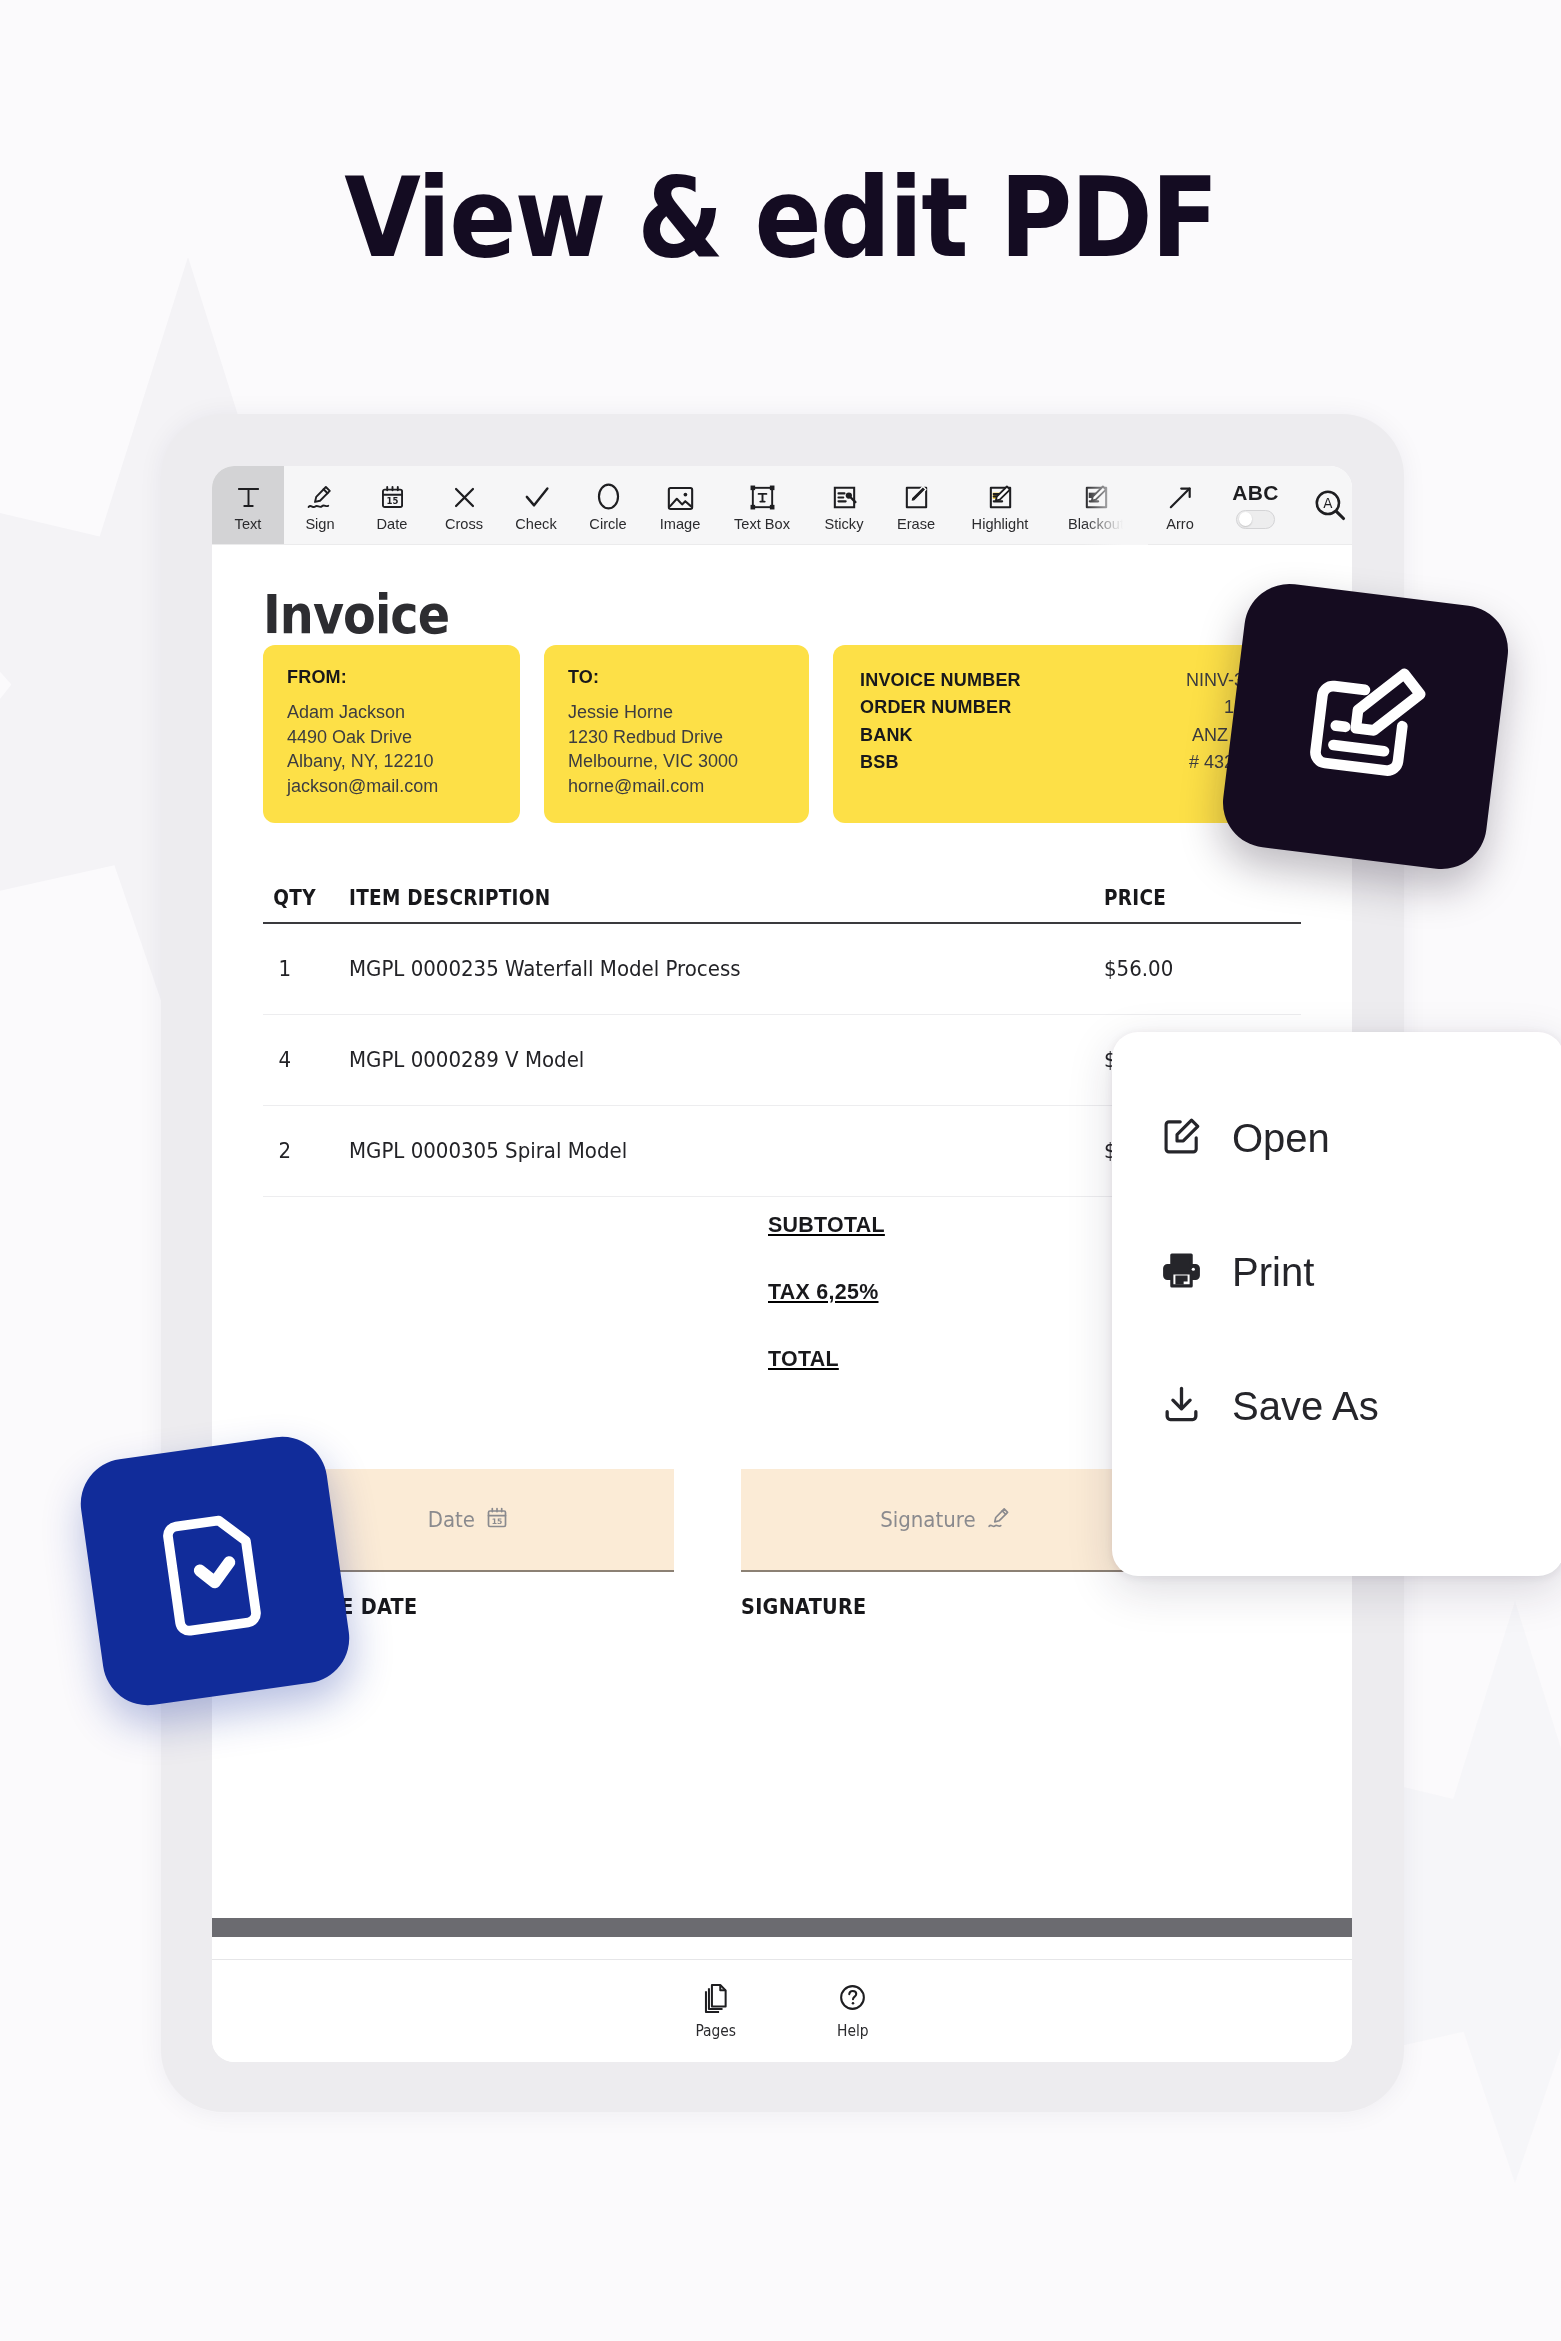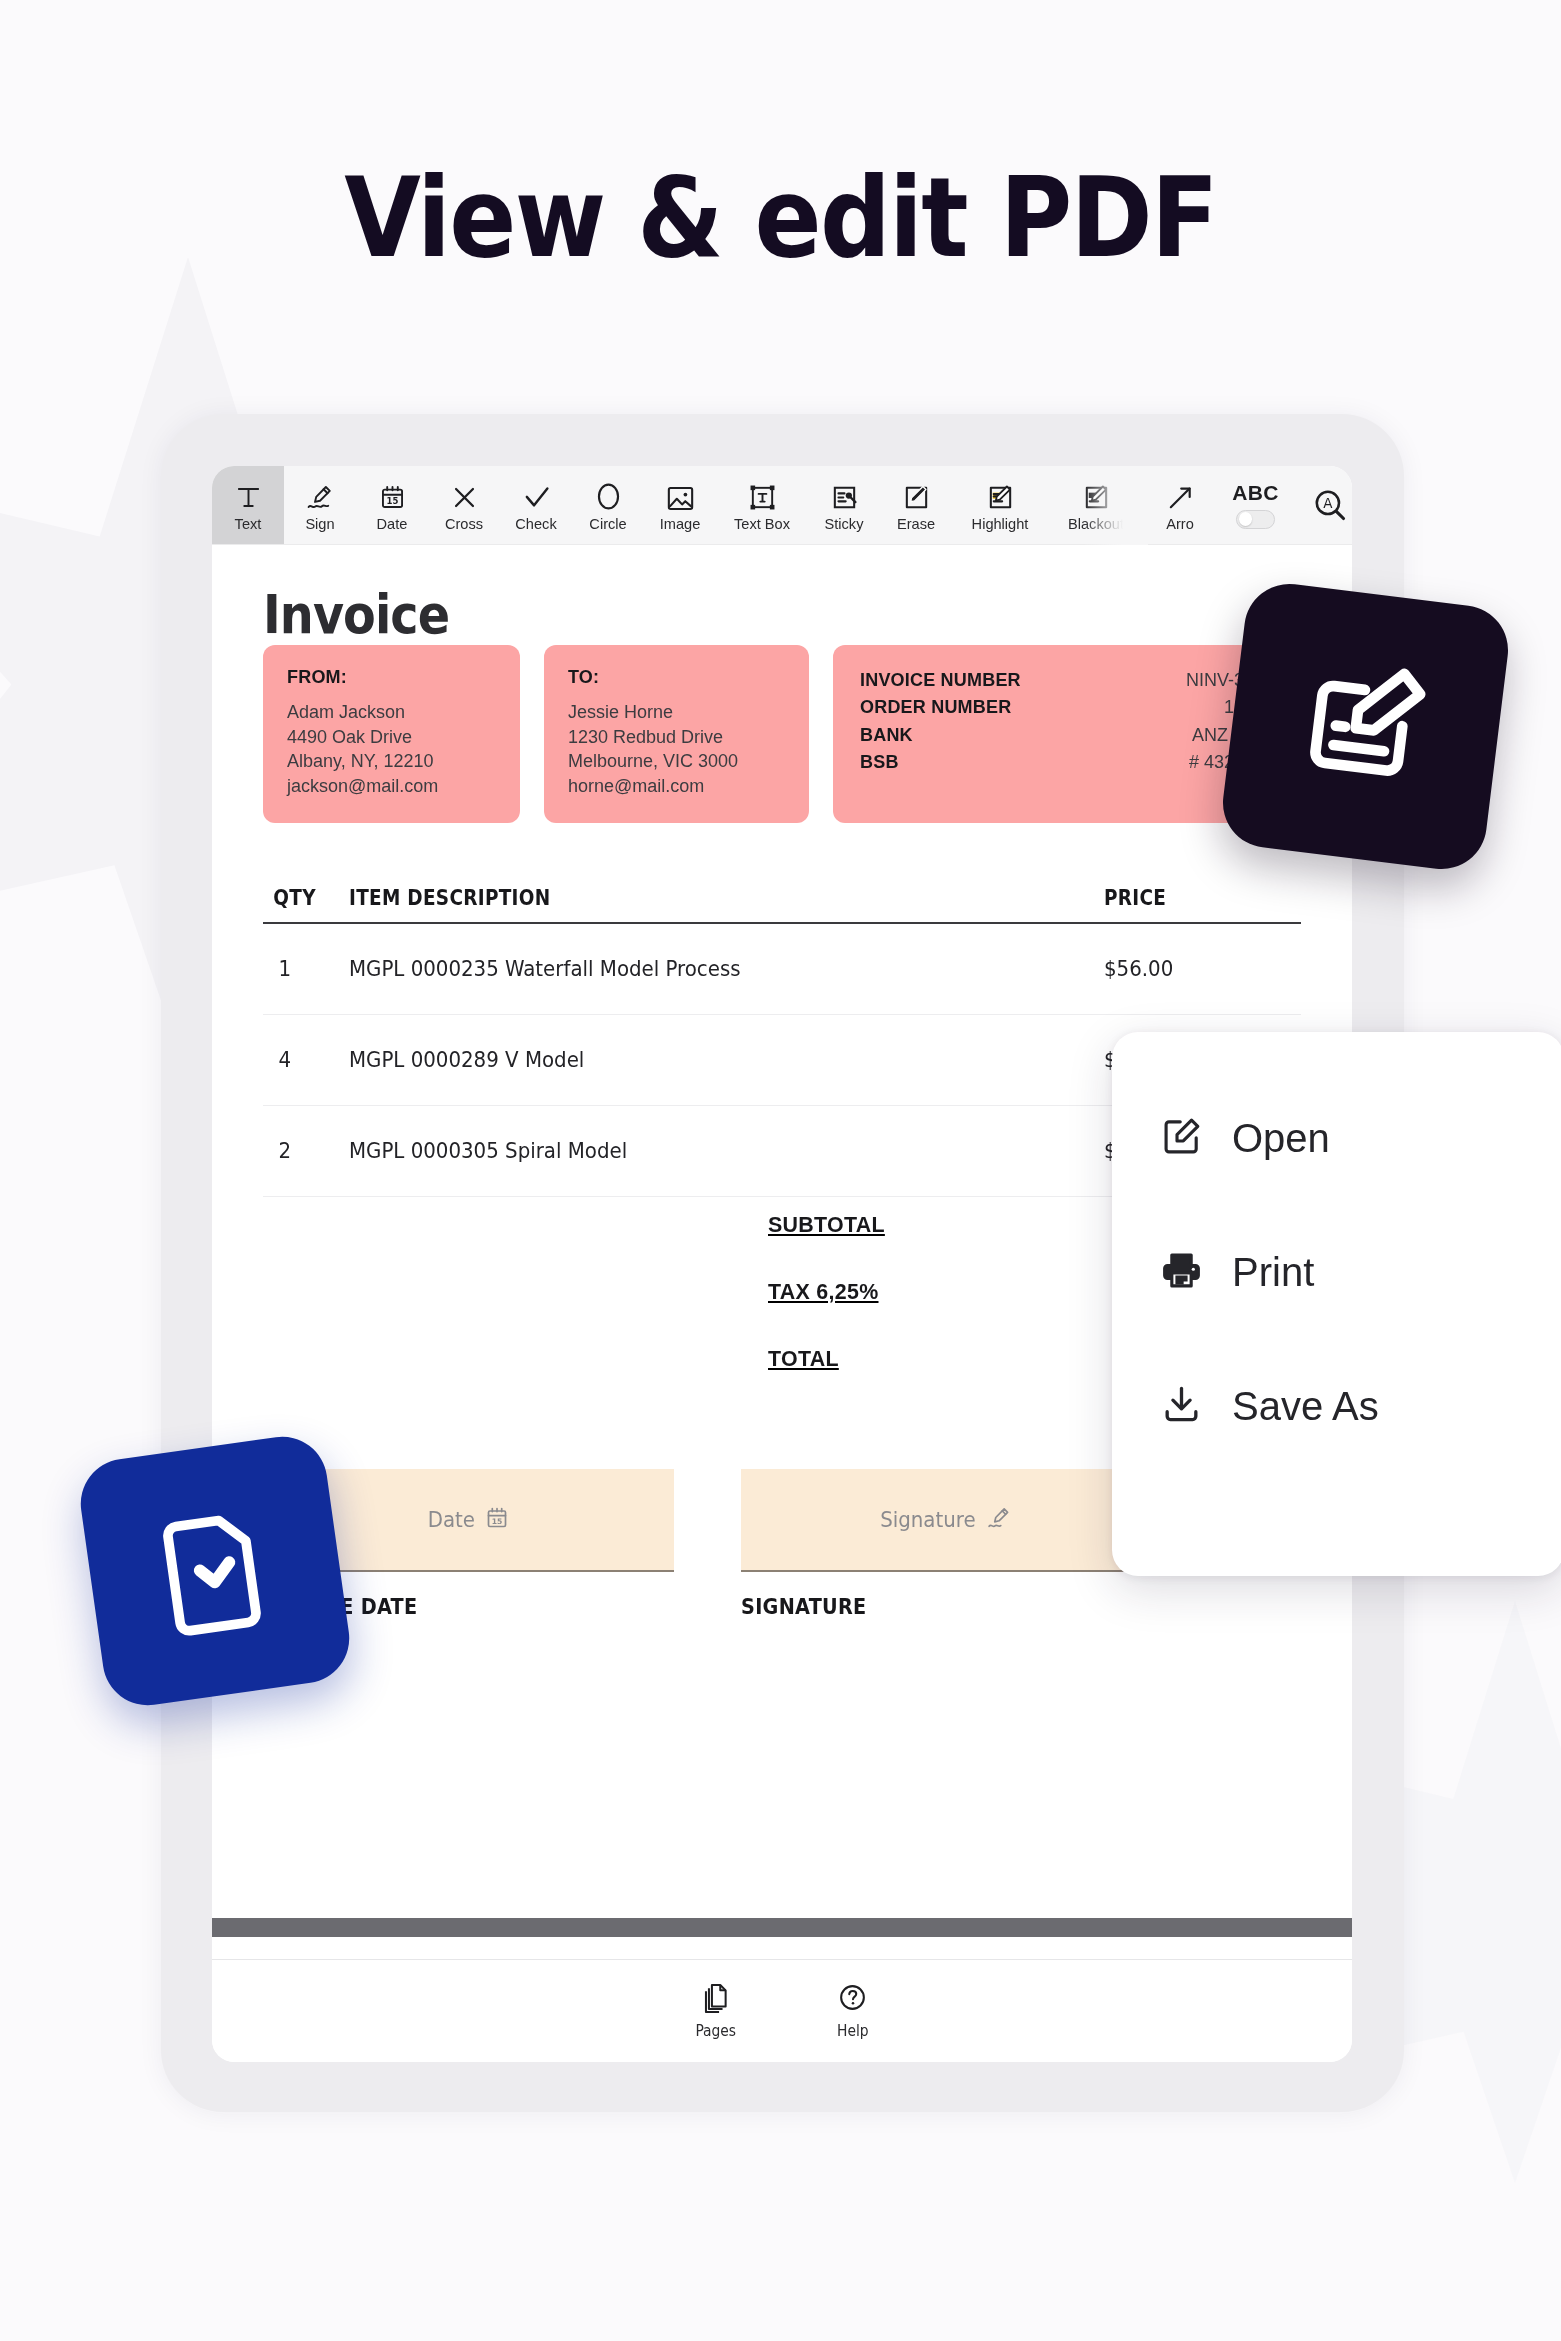--- a/index.html
+++ b/index.html
@@ -107,21 +107,21 @@
   
   .doc { padding:39px 51px 0 51px; position:relative; }
   .doc-title {
     font-size:53px; font-weight:bold; color:#2D2D31;
     letter-spacing:-0.9px; font-stretch:condensed;
     font-family:"DejaVu Sans", sans-serif;
   }
 
   .info-row { display:flex; gap:24px; align-items:stretch; }
   .card {
-    background:#fca5a5; border-radius:12px;
+    background:#fde047; border-radius:12px;
     padding:22px 24px 24px 24px;
   }
   .card.from { width:257px; }
   .card.to   { width:265px; }
   .card.meta { flex:1; padding:22px 27px 24px 27px; }
   .card-h {
     font-size:18px; font-weight:bold; color:#18181B;
     margin-bottom:12px; letter-spacing:0.2px;
   }
   .card-l {

